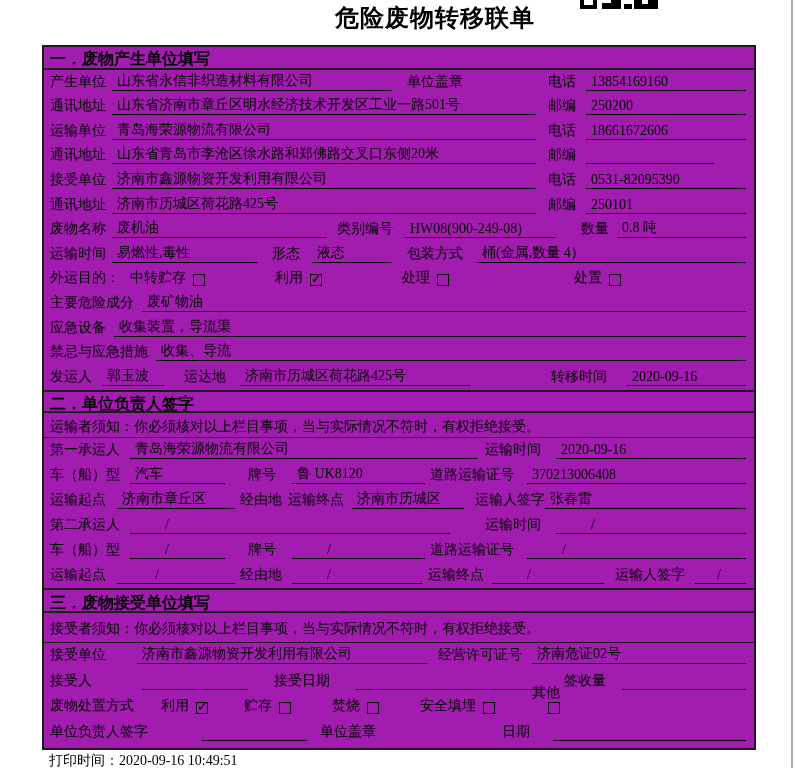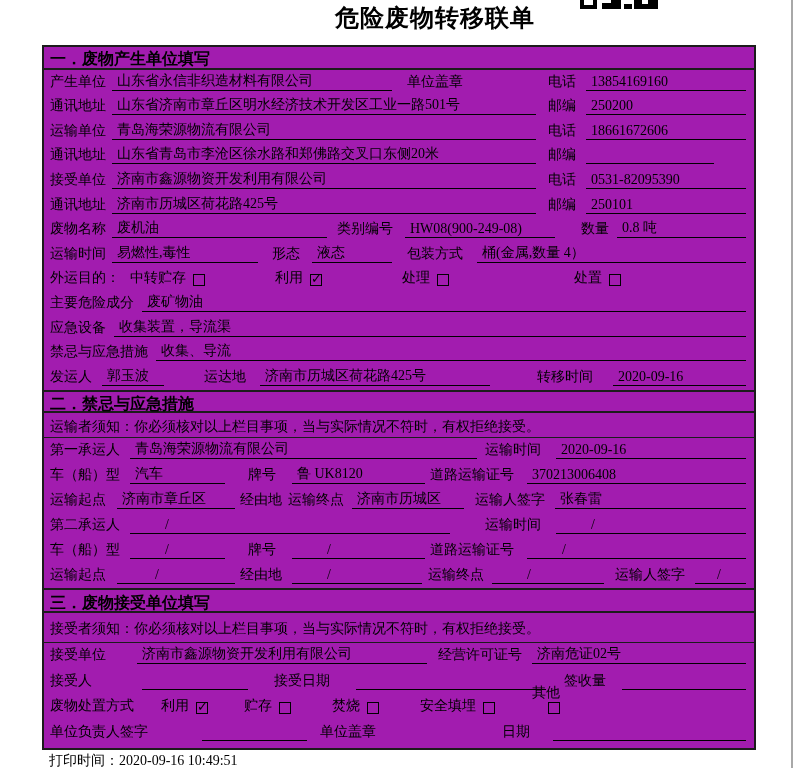--- a/index.html
+++ b/index.html
@@ -177,29 +177,29 @@
       </div>
 
       <div class="frow">
         <span class="lab">禁忌与应急措施</span>
         <span class="u fx" style="margin-left:8px;">收集、导流</span>
       </div>
 
       <div class="frow">
         <span class="lab">发运人</span>
         <span class="u" style="width:62px;margin-left:10px;">郭玉波</span>
-        <span class="lab" style="margin-left:40px;">运达地</span>
+        <span class="lab" style="margin-left:20px;">运达地</span>
         <span class="u" style="width:230px;margin-left:14px;">济南市历城区荷花路425号</span>
-        <span class="lab" style="margin-left:47px;">转移时间</span>
+        <span class="lab" style="margin-left:81px;">转移时间</span>
         <span class="u fx" style="margin-left:20px;">2020-09-16</span>
       </div>
     </div>
 
     <div class="s2">
-      <div class="sec-title bt">二．禁忌与应急措施</div>
+      <div class="sec-title bt">二．单位负责人签字</div>
       <div class="note">运输者须知：你必须核对以上栏目事项，当与实际情况不符时，有权拒绝接受。</div>
 
       <div class="frow">
         <span class="lab">第一承运人</span>
         <span class="u" style="width:347px;margin-left:10px;">青岛海荣源物流有限公司</span>
         <span class="lab" style="margin-left:8px;">运输时间</span>
         <span class="u fx" style="margin-left:15px;">2020-09-16</span>
       </div>
 
       <div class="frow">
@@ -211,21 +211,21 @@
         <span class="u fx" style="margin-left:13px;">370213006408</span>
       </div>
 
       <div class="frow">
         <span class="lab">运输起点</span>
         <span class="u" style="width:118px;margin-left:11px;">济南市章丘区</span>
         <span class="lab" style="margin-left:5px;">经由地</span>
         <span class="lab" style="margin-left:6px;">运输终点</span>
         <span class="u" style="width:112px;margin-left:8px;">济南市历城区</span>
         <span class="lab" style="margin-left:11px;">运输人签字</span>
-        <span class="u fx" style="margin-left:10px;">张春雷</span>
+        <span class="u fx" style="">张春雷</span>
       </div>
 
       <div class="frow">
         <span class="lab">第二承运人</span>
         <span class="u s35" style="width:320px;margin-left:10px;">/</span>
         <span class="lab" style="margin-left:35px;">运输时间</span>
         <span class="u fx s35" style="margin-left:15px;">/</span>
       </div>
 
       <div class="frow">

